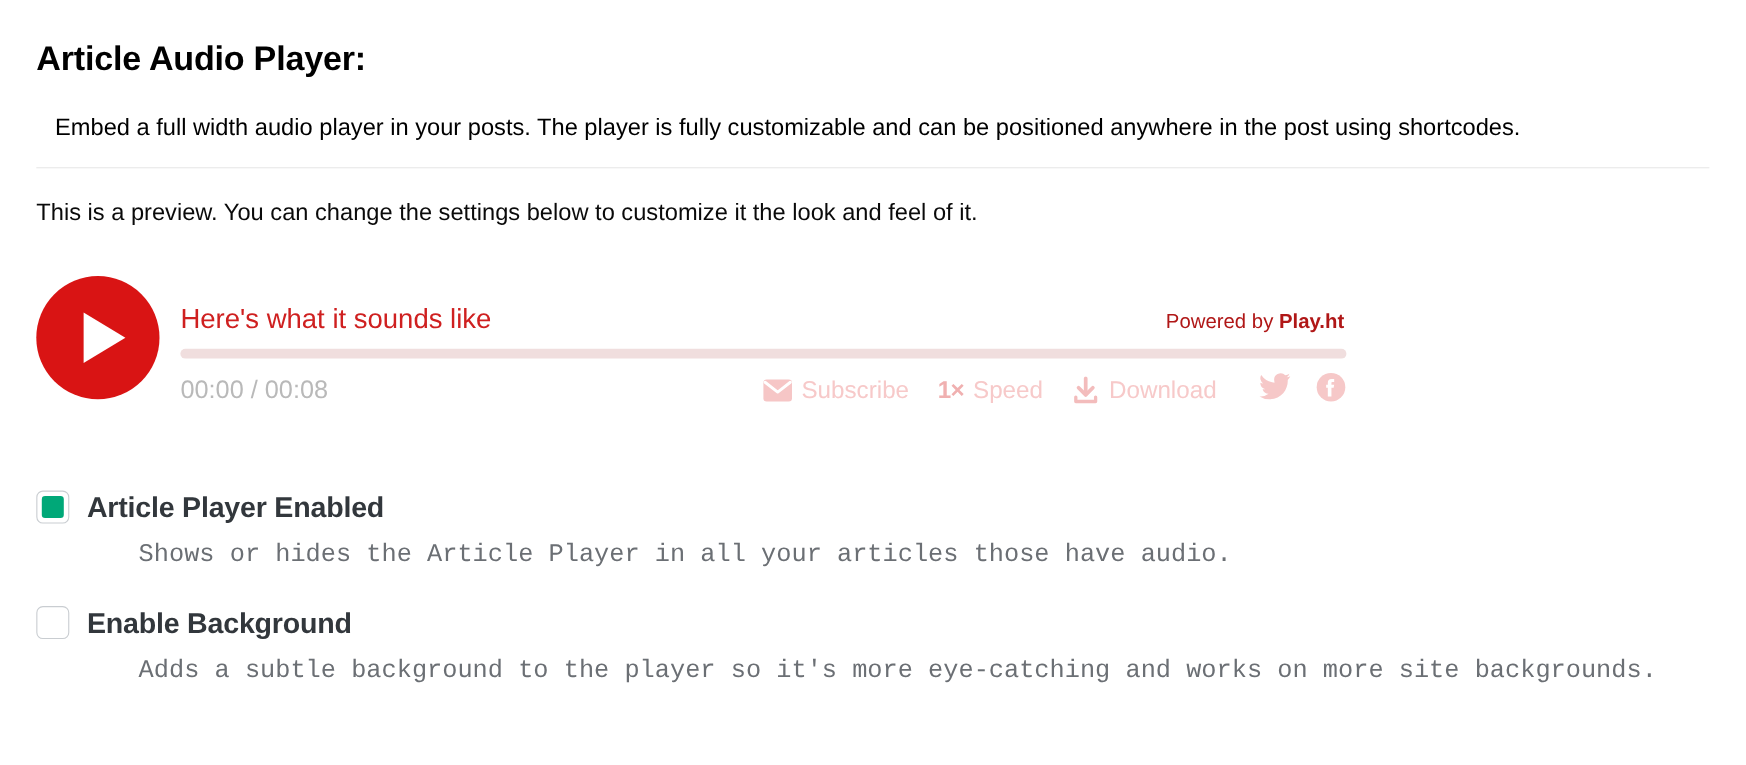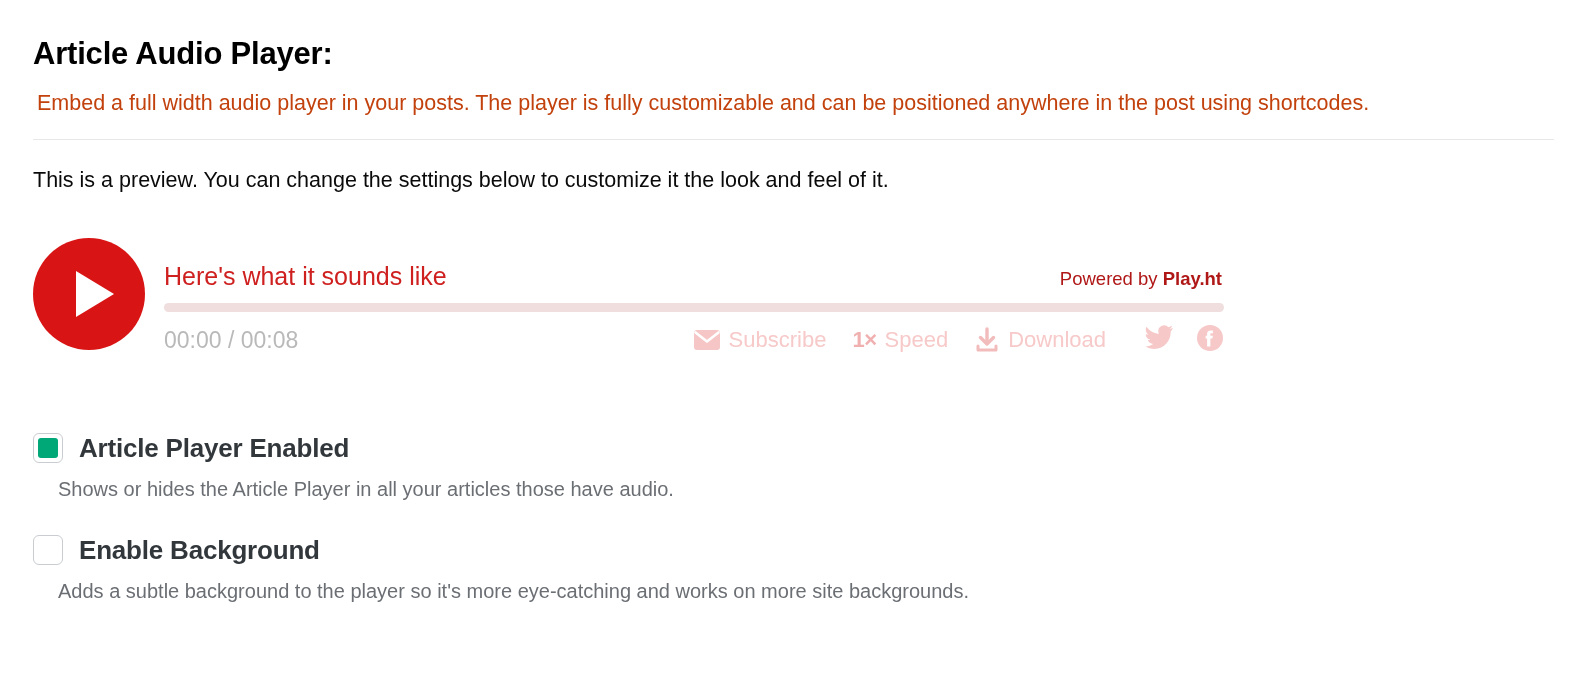--- a/index.html
+++ b/index.html
@@ -31,22 +31,22 @@
     line-height: 1.15;
     color: #000000;
     letter-spacing: -0.2px;
     margin: 0;
     padding-top: 36px;
     white-space: nowrap;
   }
   .section-desc {
     font-size: 21.5px;
     line-height: 1.35;
-    color: #c2410c;
-    margin: 4px;
+    color: #000000;
+    margin: 17px;
     padding-top: 13px;
     white-space: nowrap;
   }
   .divider {
     height: 1px;
     background: #e8e8e8;
     margin-top: 21px;
     width: 100%;
   }
   .preview-note {
@@ -208,25 +208,26 @@
   .setting-label {
     margin-left: 16px;
     font-size: 26px;
     font-weight: bold;
     color: #32373c;
     letter-spacing: -0.2px;
     white-space: nowrap;
     cursor: pointer;
   }
   .setting-desc {
-    margin-left: 25px;
+    margin-left: 93px;
     margin-top: 14px;
-    font-size: 20px;
+    font-size: 23px;
     color: #6b6f74;
     white-space: nowrap;
+    font-family: Liberation Mono, monospace;
   }
 </style>
 </head>
 <body>
 
 <div class="page">
 
   <h1 class="section-title">Article Audio Player:</h1>
 
   <p class="section-desc">Embed a full width audio player in your posts. The player is fully customizable and can be positioned anywhere in the post using shortcodes.</p>

